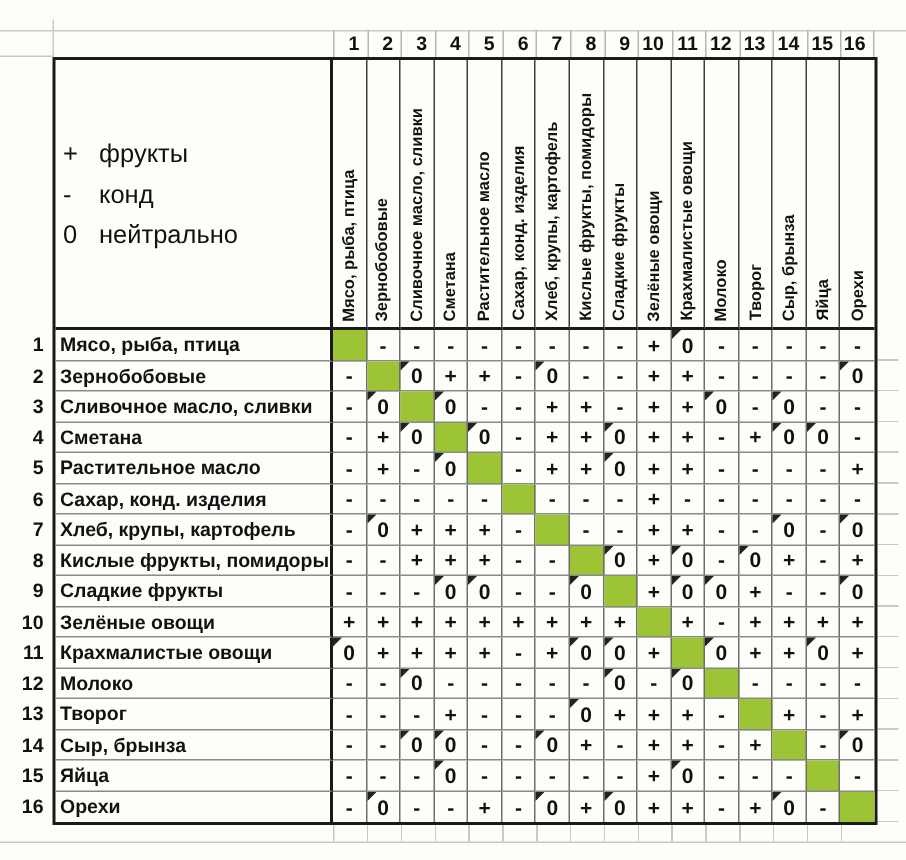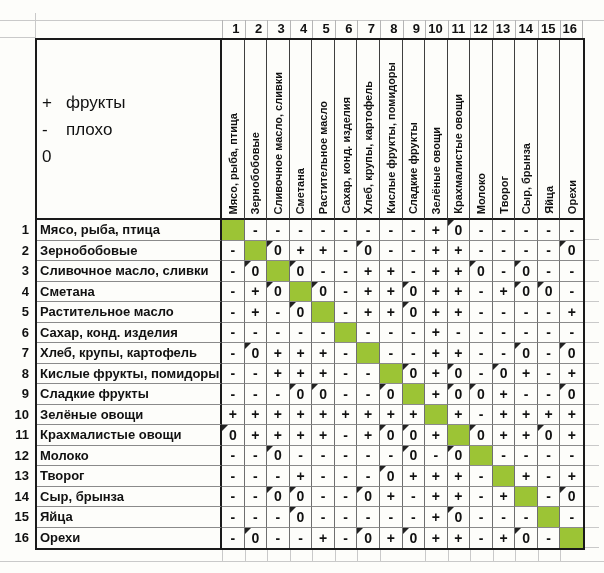--- a/index.html
+++ b/index.html
@@ -103,24 +103,25 @@
     </div>
 
   <div id="matrix">
     <div class="legend-cell">
       <div class="legend-row">
         <span class="legend-sym">+</span>
         <span>фрукты</span>
       </div>
       <div class="legend-row">
         <span class="legend-sym">-</span>
-        <span>плохо</span>
+        <span>конд</span>
       </div>
       <div class="legend-row">
         <span class="legend-sym">0</span>
+        <span>нейтрально</span>
       </div>
     </div>
 
   <div class="hcell">
         <span>Мясо, рыба, птица</span>
       </div>
       <div class="hcell">
         <span>Зернобобовые</span>
       </div>
       <div class="hcell">

